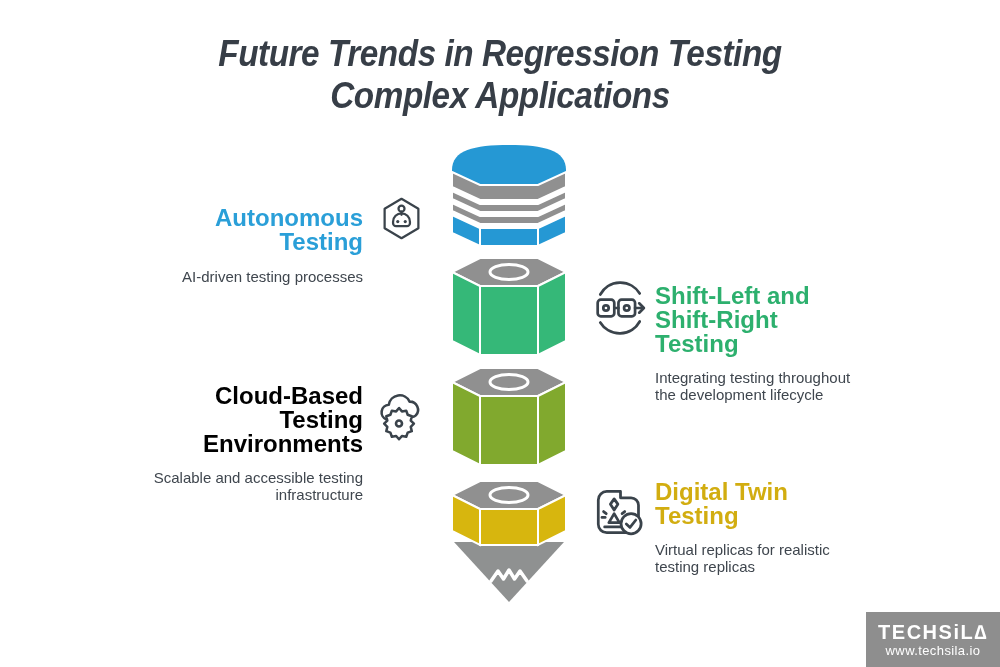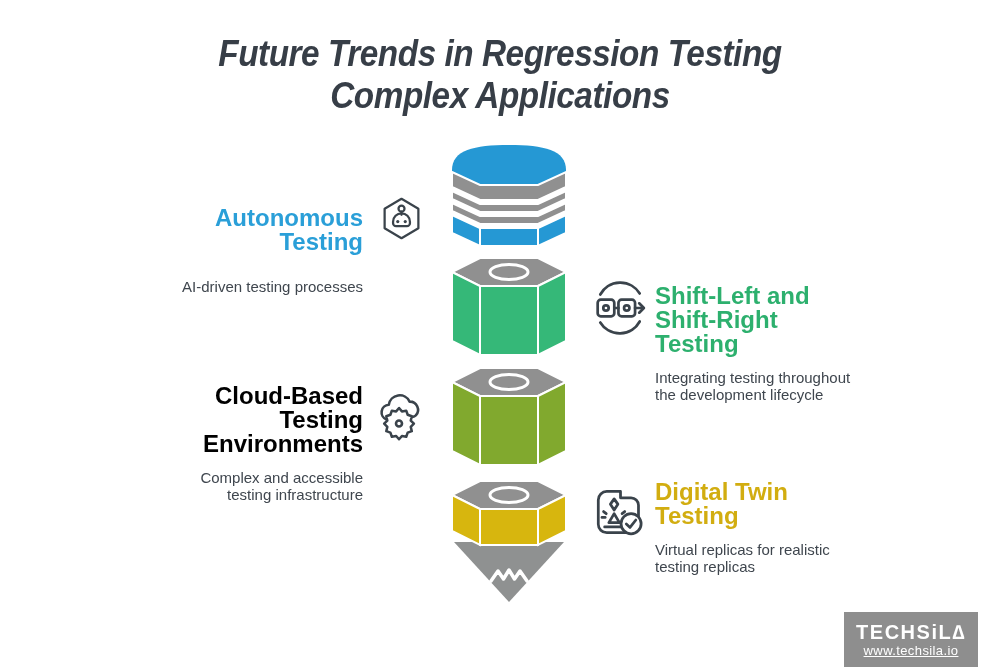--- a/index.html
+++ b/index.html
@@ -14,35 +14,35 @@
   }
   .item{position:absolute;}
   .item .heading{font-size:24px;font-weight:700;line-height:24px;margin:0;}
   .item .desc{font-size:15px;line-height:17px;color:#3f464e;margin:13px 0 0 0;}
   .item.left{text-align:right;}
   .item.right{text-align:left;}
   #item-0{top:206px;right:637px;width:230px;}
   #item-1{top:276px;left:655px;width:212px;}
   #item-2{top:384px;right:637px;width:210px;}
   #item-3{top:480px;left:655px;width:212px;}
-  #item-0 .desc{margin-top:24px;}
+  #item-0 .desc{margin-top:14px;}
   .icon-box{position:absolute;}
   #icon-0{left:379px;top:196px;width:45px;height:45px;}
   #icon-1{left:593px;top:281px;width:54px;height:54px;}
   #icon-2{left:376px;top:390px;width:52px;height:52px;}
   #icon-3{left:593px;top:483px;width:55px;height:55px;}
   .icon-box svg{width:100%;height:100%;display:block;}
   .pencil{position:absolute;left:444px;top:140px;width:130px;height:470px;}
   .footer{
-    position:absolute;left:844px;top:612px;width:134px;height:55px;
+    position:absolute;left:866px;top:612px;width:134px;height:55px;
     display:flex;flex-direction:column;align-items:center;justify-content:center;
     color:#ffffff;
   }
   .footer .brand{font-size:20px;font-weight:700;letter-spacing:1.5px;line-height:22px;}
-  .footer .site{font-size:13px;letter-spacing:0.4px;line-height:15px;text-decoration:underline;}
+  .footer .site{font-size:13px;letter-spacing:0.4px;line-height:15px;}
 </style>
 </head>
 <body>
 
 <div class="title">
   <div>Future Trends in Regression Testing</div>
   <div>Complex Applications</div>
 </div>
 
 <svg class="pencil" viewBox="0 0 130 470">
@@ -117,21 +117,21 @@
     <rect x="24.5" y="18" width="16" height="16" rx="3"></rect>
     <circle cx="32.5" cy="26" r="2.6"></circle>
     <line x1="20.5" y1="26" x2="24.5" y2="26"></line>
     <line x1="40.5" y1="26" x2="48.5" y2="26"></line>
     <polyline points="44.5,21.5 49,26 44.5,30.5"></polyline>
   </svg>
 </div>
 
 <div class="item left" id="item-2">
   <p class="heading" style="color: #000000;">Cloud-Based Testing Environments</p>
-  <p class="desc">Complex and accessible testing infrastructure</p>
+  <p class="desc">Scalable and accessible testing infrastructure</p>
 </div>
 <div class="icon-box" id="icon-2">
   <svg viewBox="0 0 52 52" fill="none" stroke="#3a434b" stroke-width="2.6" stroke-linecap="round" stroke-linejoin="round">
     <path d="M 10.5 29.5 A 7.6 7.6 0 0 1 12.8 14.8 A 11 11 0 0 1 33.6 11.6 A 8.2 8.2 0 0 1 39.8 25.4 A 6 6 0 0 1 36.5 27"></path>
     <path fill="#ffffff" d="M 24 23.5 L 27 27 L 31.5 26.2 L 33 30.5 L 37.3 32 L 36.2 36.5 L 39.5 39.8 L 36.2 43.1 L 37.3 47.6 L 33 49.1 L 31.5 53.4 L 27 52.6 L 24 56 L 21 52.6 L 16.5 53.4 L 15 49.1 L 10.7 47.6 L 11.8 43.1 L 8.5 39.8 L 11.8 36.5 L 10.7 32 L 15 30.5 L 16.5 26.2 L 21 27 Z" transform="translate(0,-4.5) scale(0.96)"></path>
     <circle cx="23" cy="33.5" r="3"></circle>
   </svg>
 </div>
 
 <div class="item right" id="item-3">

